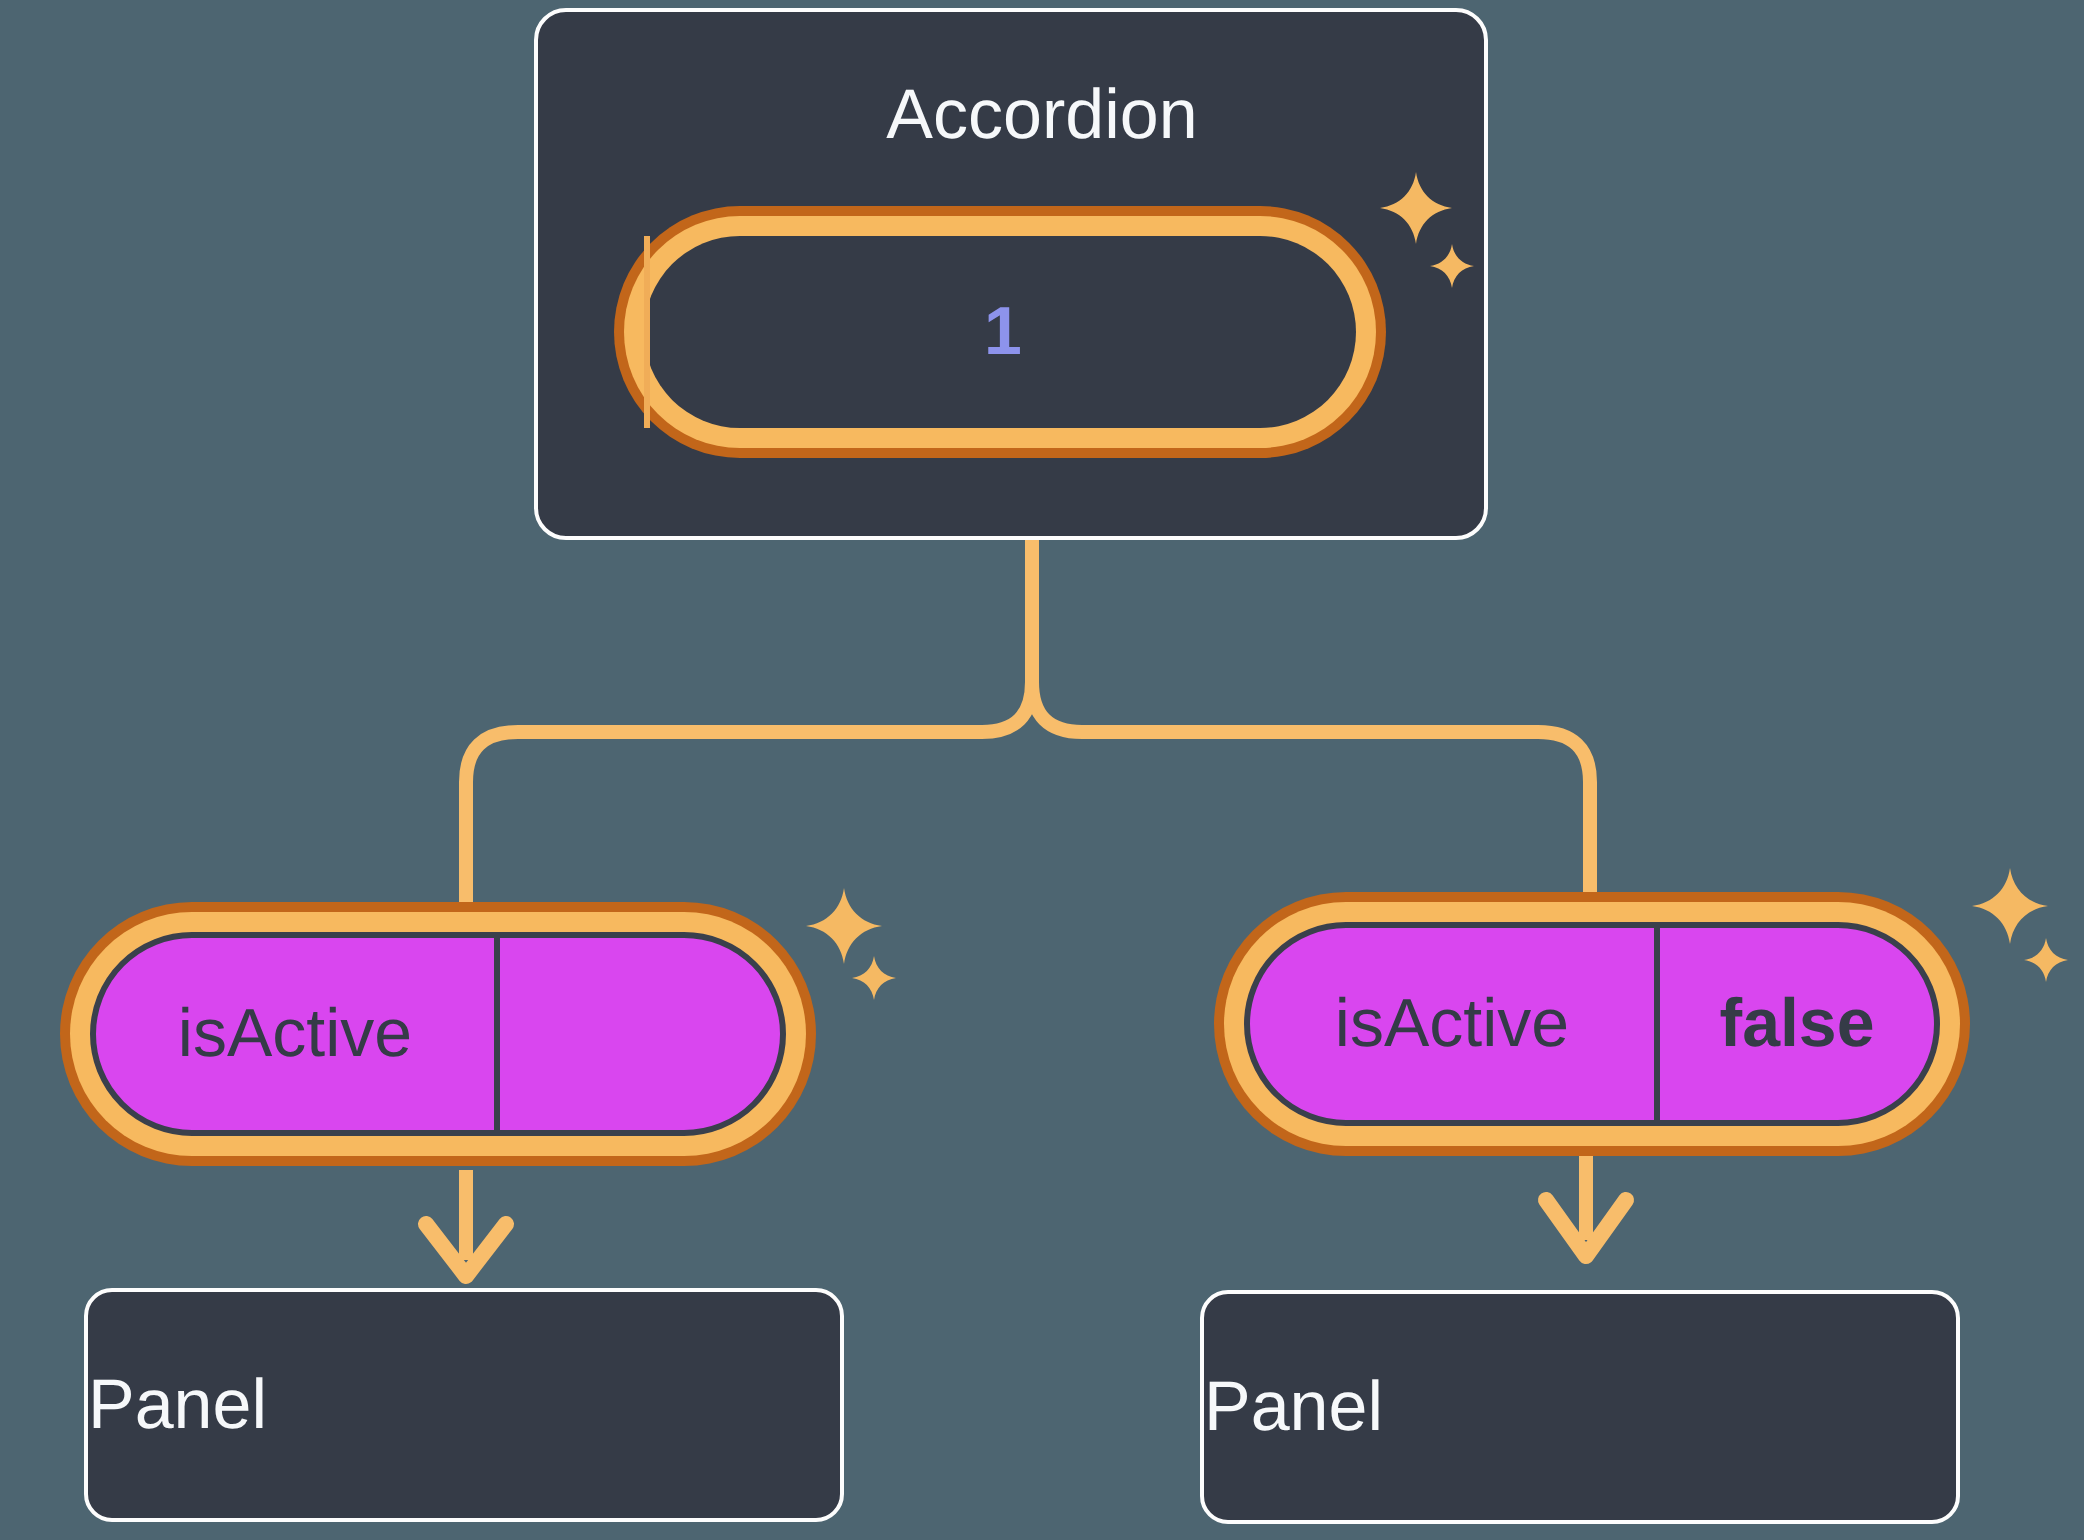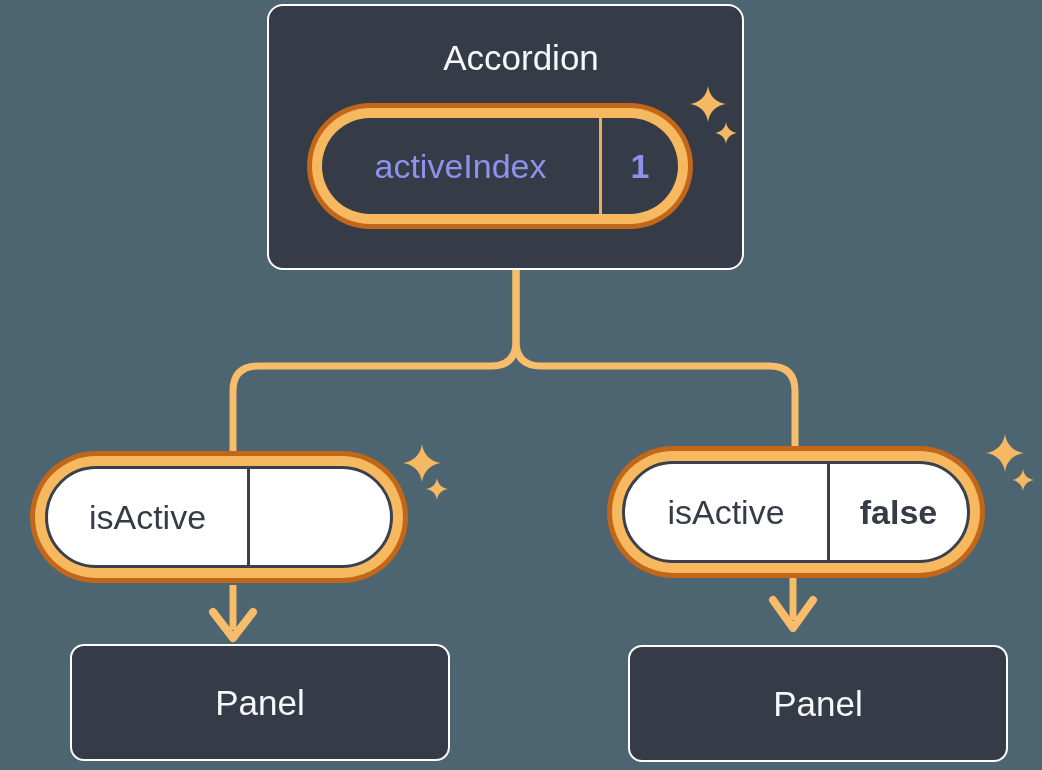--- a/index.html
+++ b/index.html
@@ -21,39 +21,39 @@
     border:2.5px solid #fdfdfd;
     border-radius:16px;
     box-sizing:border-box;
     z-index:2;
   }
   .accordion-box { left:267px; top:4px; width:477px; height:266px; }
   .accordion-title {
     position:absolute; left:0; right:0; top:32px;
     text-align:center; color:#f6f8fa; font-size:35px; font-weight:400;margin-left:31px;
   }
-  .panel { display:flex; align-items:center; justify-content:center; border-radius:14px;margin-left:28px; }
+  .panel { display:flex; align-items:center; border-radius:14px; }
   .panel-left  { left:42px;  top:644px; width:380px; height:117px; }
   .panel-right { left:600px; top:645px; width:380px; height:117px; }
   .panel-label { color:#f6f8fa; font-size:35px; font-weight:400; }
 
   .pill {
     position:absolute;
     display:flex; align-items:stretch;
     border-radius:999px;
     box-shadow: 0 0 0 10px #f7b95f, 0 0 0 15px #c2661a;
     box-sizing:border-box;
     z-index:3;
   }
   .pill-dark {
     left:322px; top:118px; width:356px; height:96px;
     background:#353b47; color:#8d93ec;
   }
   .pill-purple {
-    background:#ffffff; color:#353b47;
+    background:#d946ef; color:#353b47;
     border:3px solid #3a404c;
     width:348px; height:102px;
   }
   .pill-purple-left  { left:45px;  top:466px; }
   .pill-purple-right { left:622px; top:461px; }
   .cell { display:flex; align-items:center; justify-content:center; font-size:34px; }
   .cell-name-top   { width:277px; }
   .cell-name-left  { width:199px; }
   .cell-name-right { width:202px; }
   .cell-value { flex:1; font-weight:700; }
@@ -79,21 +79,20 @@
       <path d="M793,578 L793,620 " stroke="#f8bd6b" stroke-width="7"></path>
       <path d="M773,600 L793,628 L813,600" stroke="#f8bd6b" stroke-width="8" stroke-linecap="round" stroke-linejoin="round" fill="none"></path>
     </g>
   </svg>
 
   <div class="node accordion-box">
     <div class="accordion-title">Accordion</div>
   </div>
 
   <div class="pill pill-dark">
-    <div class="cell cell-name-top">activeIndex</div>
     <div class="divider divider-gold"></div>
     <div class="cell cell-value">1</div>
   </div>
 
   <svg class="sparkle" style="left:690px; top:86px;" width="36" height="36" viewBox="0 0 24 24">
     <path d="M12 0C12.9 6.6 17.4 11.1 24 12C17.4 12.9 12.9 17.4 12 24C11.1 17.4 6.6 12.9 0 12C6.6 11.1 11.1 6.6 12 0Z" fill="#f5b963"></path>
   </svg>
   <svg class="sparkle" style="left:715px; top:122px;" width="22" height="22" viewBox="0 0 24 24">
     <path d="M12 0C12.9 6.6 17.4 11.1 24 12C17.4 12.9 12.9 17.4 12 24C11.1 17.4 6.6 12.9 0 12C6.6 11.1 11.1 6.6 12 0Z" fill="#f5b963"></path>
   </svg>

